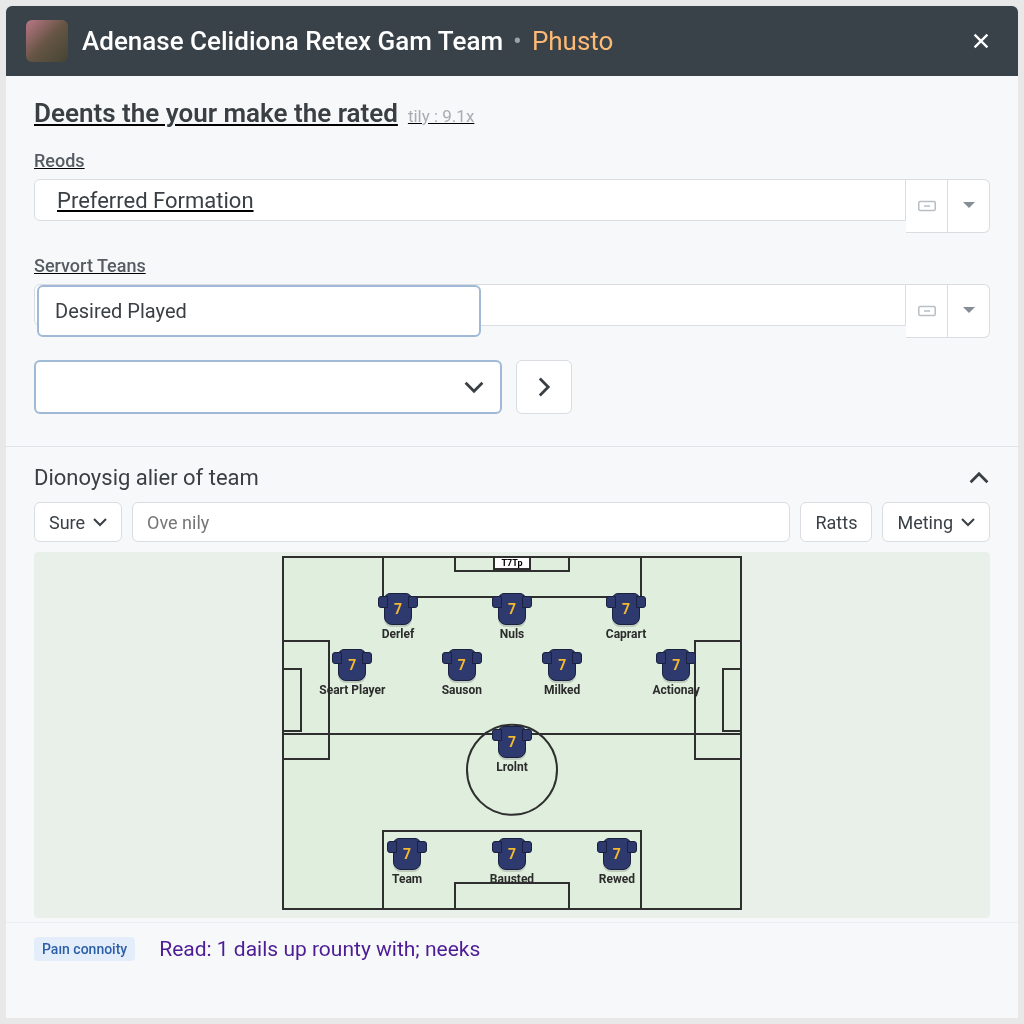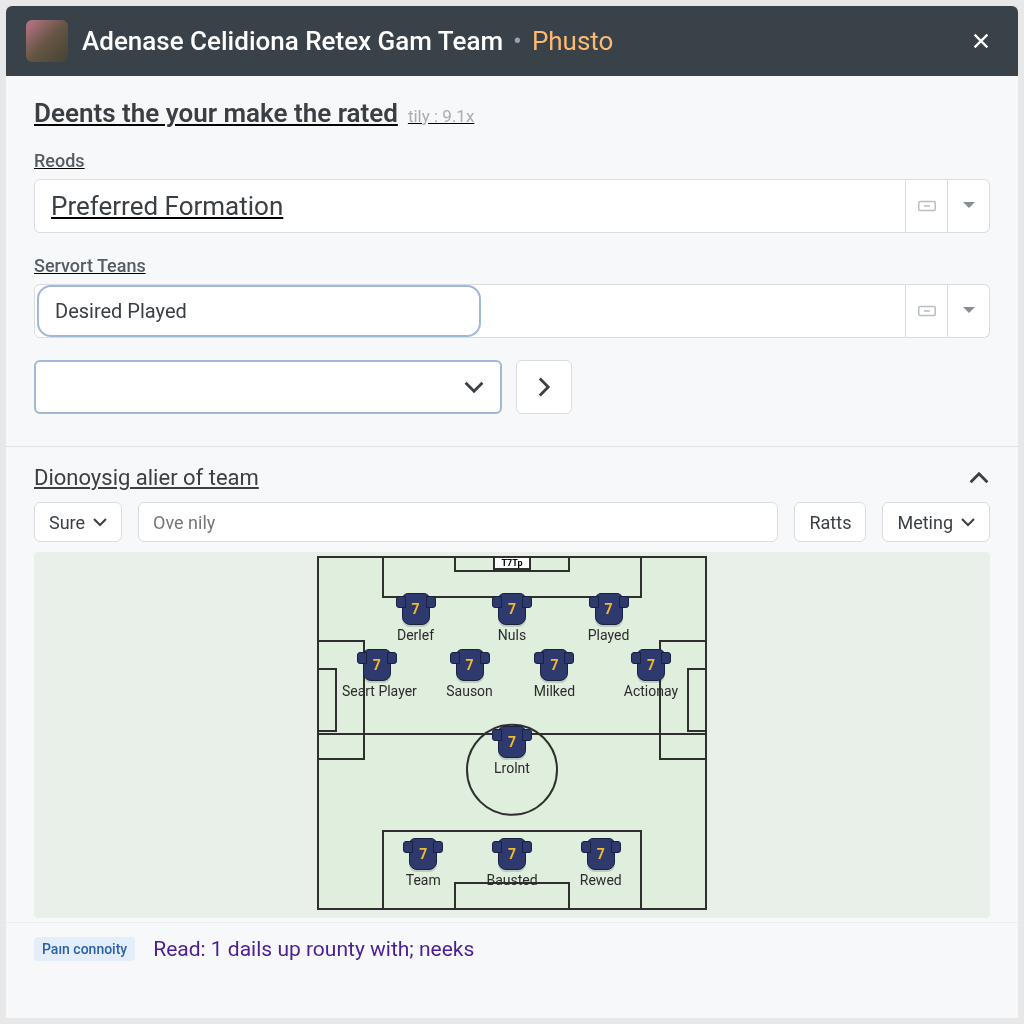--- a/index.html
+++ b/index.html
@@ -11,57 +11,57 @@
   .header-title .dim { color: #fdba74; font-weight:400;}
   .header-title .dot { color:#9aa3ab; font-weight:400;}
   .close-btn { background:none; border:none; color:#fff; cursor:pointer; padding:6px;}
   .close-btn svg{ width:22px; height:22px;}
   .content { padding: 22px 28px 10px 28px; text-decoration: underline; }
   .page-title { font-size: 26px; font-weight: 600; color: #3a3f44; display:flex; align-items:baseline; gap:10px;}
   .page-title .meta { font-size:17px; color:#a7adb3; font-weight:400;}
   .field-group { margin-top: 22px; }
   .field-label { font-size: 18px; color: #555c63; margin-bottom: 8px; font-weight:500;}
   .select-row { display:flex; }
-  .select-main { flex:1; background:#fff; border:1px solid #d9dde1; border-radius:6px 0 0 6px; padding: 14px 16px; font-size:26px; color:#3a3f44; display:flex; align-items:center; height:54px;}
+  .select-main { flex:1; background:#fff; border:1px solid #d9dde1; border-radius:6px 0 0 6px; padding: 14px 22px; font-size:22px; color:#3a3f44; display:flex; align-items:center; height:42px;}
   .select-icon-box { width:42px; height:54px; background:#fff; border:1px solid #d9dde1; border-left:none; display:flex; align-items:center; justify-content:center;}
   .select-caret-box { width:42px; height:54px; background:#fff; border:1px solid #d9dde1; border-left:none; border-radius:0 6px 6px 0; display:flex; align-items:center; justify-content:center;}
   .mini-icon{ color:#b8bec4;}
   .caret-icon{ color:#868d94;}
-  .input-chip { position:absolute; background:#fff; border:2px solid #9fb9d6; border-radius:14px; padding:12px 16px; font-size:20px; color:#3a3f44; top:50%; transform:translateY(-50%);}
+  .input-chip { position:absolute; background:#fff; border:2px solid #9fb9d6; border-radius:6px; padding:12px 16px; font-size:20px; color:#3a3f44; top:50%; transform:translateY(-50%);}
   .select-wrapper{position:relative;}
   .gw-row{ display:flex; gap:14px;}
   .gw-select{ width:468px; height:54px; background:#fff; border:2px solid #9fb9d6; border-radius:6px; display:flex; align-items:center; justify-content:flex-end; padding:0 16px;}
   .gw-next{ width:56px; height:54px; background:#fff; border:1px solid #d9dde1; border-radius:6px; display:flex; align-items:center; justify-content:center;}
   .divider{ border:none; border-top:1px solid #e1e4e7; margin-top:22px;}
   .section-head{ display:flex; align-items:center; justify-content:space-between; padding: 18px 28px 12px 28px;}
-  .section-title{ font-size:22px; color:#3a3f44;text-decoration:underline;}
+  .section-title{ font-size:22px; color:#3a3f44;}
   .chev-up{ color:#3a3f44;}
-  .toolbar{ display:flex; gap:16px; padding: 0 28px 10px 28px; align-items:center;}
+  .toolbar{ display:flex; gap:10px; padding: 0 28px 10px 28px; align-items:center;}
   .tb-btn{ background:#fff; border:1px solid #d9dde1; border-radius:6px; padding:8px 14px; font-size:18px; color:#3a3f44; display:flex; align-items:center; gap:8px; height:40px;}
   .tb-input{ flex:1; background:#fff; border:1px solid #d9dde1; border-radius:6px; padding:8px 14px; font-size:18px; color:#3a3f44; height:40px; width:630px;}
   .pitch-wrap{ margin:0 28px; background:#e9f0ea; border-radius:4px; padding:4px 4px 8px 4px;}
-  .pitch{ width:390px; height:354px; margin:0 auto; position:relative; background:#dfeedd; border:2px solid #2f2f2f;}
+  .pitch{ width:460px; height:354px; margin:0 auto; position:relative; background:#dfeedd; border:2px solid #2f2f2f;}
   .pitch .hline{ position:absolute; left:0; right:0; top:50%; border-top:2px solid #2f2f2f;}
   .pitch .top-box{ position:absolute; top:-2px; left:50%; transform:translateX(-50%); width:260px; height:42px; border:2px solid #2f2f2f; border-top:none;}
   .pitch .top-small{ position:absolute; top:-2px; left:50%; transform:translateX(-50%); width:116px; height:16px; border:2px solid #2f2f2f; border-top:none;}
   .pitch .top-goal-label{ position:absolute; top:-2px; left:50%; transform:translateX(-50%); width:38px; height:14px; border:2px solid #2f2f2f; background:#fff; font-size:9px; display:flex; align-items:center; justify-content:center; font-weight:bold;}
   .pitch .bot-box{ position:absolute; bottom:-2px; left:50%; transform:translateX(-50%); width:260px; height:80px; border:2px solid #2f2f2f; border-bottom:none;}
   .pitch .bot-small{ position:absolute; bottom:-2px; left:50%; transform:translateX(-50%); width:116px; height:28px; border:2px solid #2f2f2f; border-bottom:none;}
   .pitch .center-circle{ position:absolute; top:50%; left:50%; width:92px; height:92px; border:2px solid #2f2f2f; border-radius:50%; transform:translate(-50%,-10%);}
   .pitch .side-box-l{position:absolute; left:-2px; top:82px; width:48px; height:120px; border:2px solid #2f2f2f; border-left:none;}
   .pitch .side-box-l2{position:absolute; left:-2px; top:110px; width:20px; height:64px; border:2px solid #2f2f2f; border-left:none;}
   .pitch .side-box-r{position:absolute; right:-2px; top:82px; width:48px; height:120px; border:2px solid #2f2f2f; border-right:none;}
   .pitch .side-box-r2{position:absolute; right:-2px; top:110px; width:20px; height:64px; border:2px solid #2f2f2f; border-right:none;}
   .player{ position:absolute; width:70px; transform:translateX(-50%); text-align:center;}
   .shirt{ width:28px; height:32px; margin:0 auto 2px auto; background:#2e3a6e; border-radius:6px 6px 8px 8px; position:relative; display:flex; align-items:center; justify-content:center; color:#f4b92e; font-size:14px; font-weight:bold; border:1px solid #1a2040; box-shadow:0 2px 0 rgba(0,0,0,.15);}
   .shirt::before,.shirt::after{content:""; position:absolute; top:2px; width:8px; height:10px; background:#2e3a6e; border:1px solid #1a2040;}
   .shirt::before{left:-7px; border-radius:3px 0 0 3px;}
   .shirt::after{right:-7px; border-radius:0 3px 3px 0;}
-  .pname{ font-size:14px; color:#2b2b2b; font-weight:400; white-space:nowrap;}
-  .footer{ padding: 14px 28px; display:flex; align-items:center; gap:18px; border-top:1px solid #eceff1; margin-top:4px;}
+  .pname{ font-size:12px; color:#2b2b2b; font-weight:700; white-space:nowrap;}
+  .footer{ padding: 14px 28px; display:flex; align-items:center; gap:24px; border-top:1px solid #eceff1; margin-top:4px;}
   .chip{ background:#e4eefb; color:#2c5fa8; border-radius:4px; padding:4px 8px; font-size:14px; font-weight:500;}
   .foot-text{ color:#4c1d95; font-size:21px;}
   svg{display:block;}
 </style>
 </head>
 <body>
 
 <div class="modal">
   <div class="header">
     <div class="avatar"></div>
@@ -200,21 +200,21 @@
     <div class="player" style="left: 25%; top: 10%;">
           <div class="shirt">7</div>
           <div class="pname">Derlef</div>
         </div>
         <div class="player" style="left: 50%; top: 10%;">
           <div class="shirt">7</div>
           <div class="pname">Nuls</div>
         </div>
         <div class="player" style="left: 75%; top: 10%;">
           <div class="shirt">7</div>
-          <div class="pname">Played</div>
+          <div class="pname">Caprart</div>
         </div>
         <div class="player" style="left: 15%; top: 26%;">
           <div class="shirt">7</div>
           <div class="pname">Seart Player</div>
         </div>
         <div class="player" style="left: 39%; top: 26%;">
           <div class="shirt">7</div>
           <div class="pname">Sauson</div>
         </div>
         <div class="player" style="left: 61%; top: 26%;">

